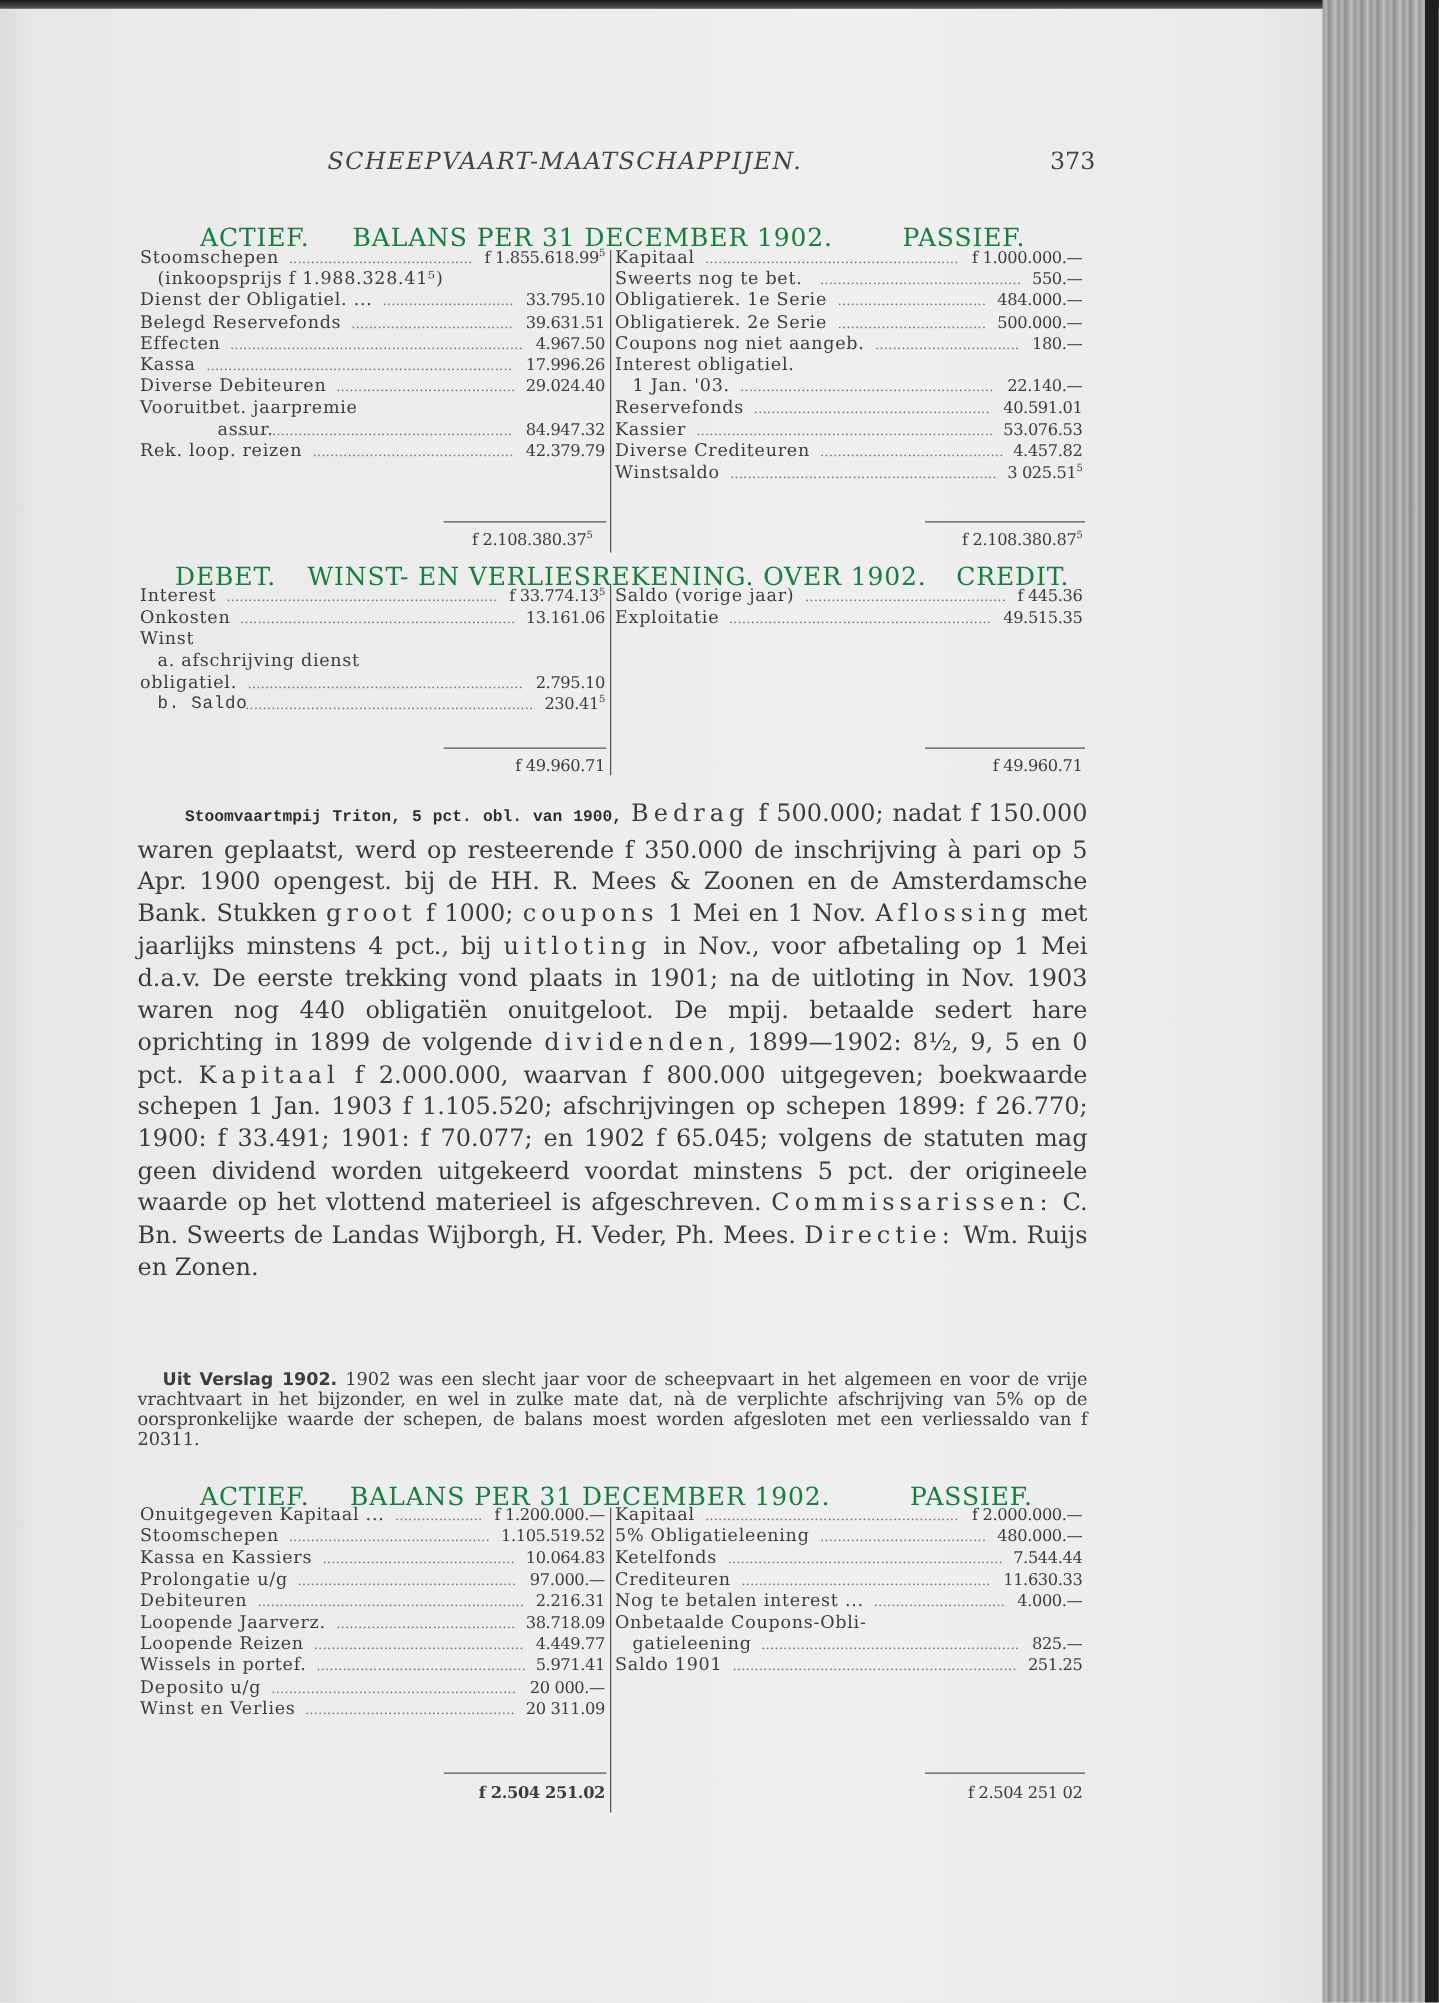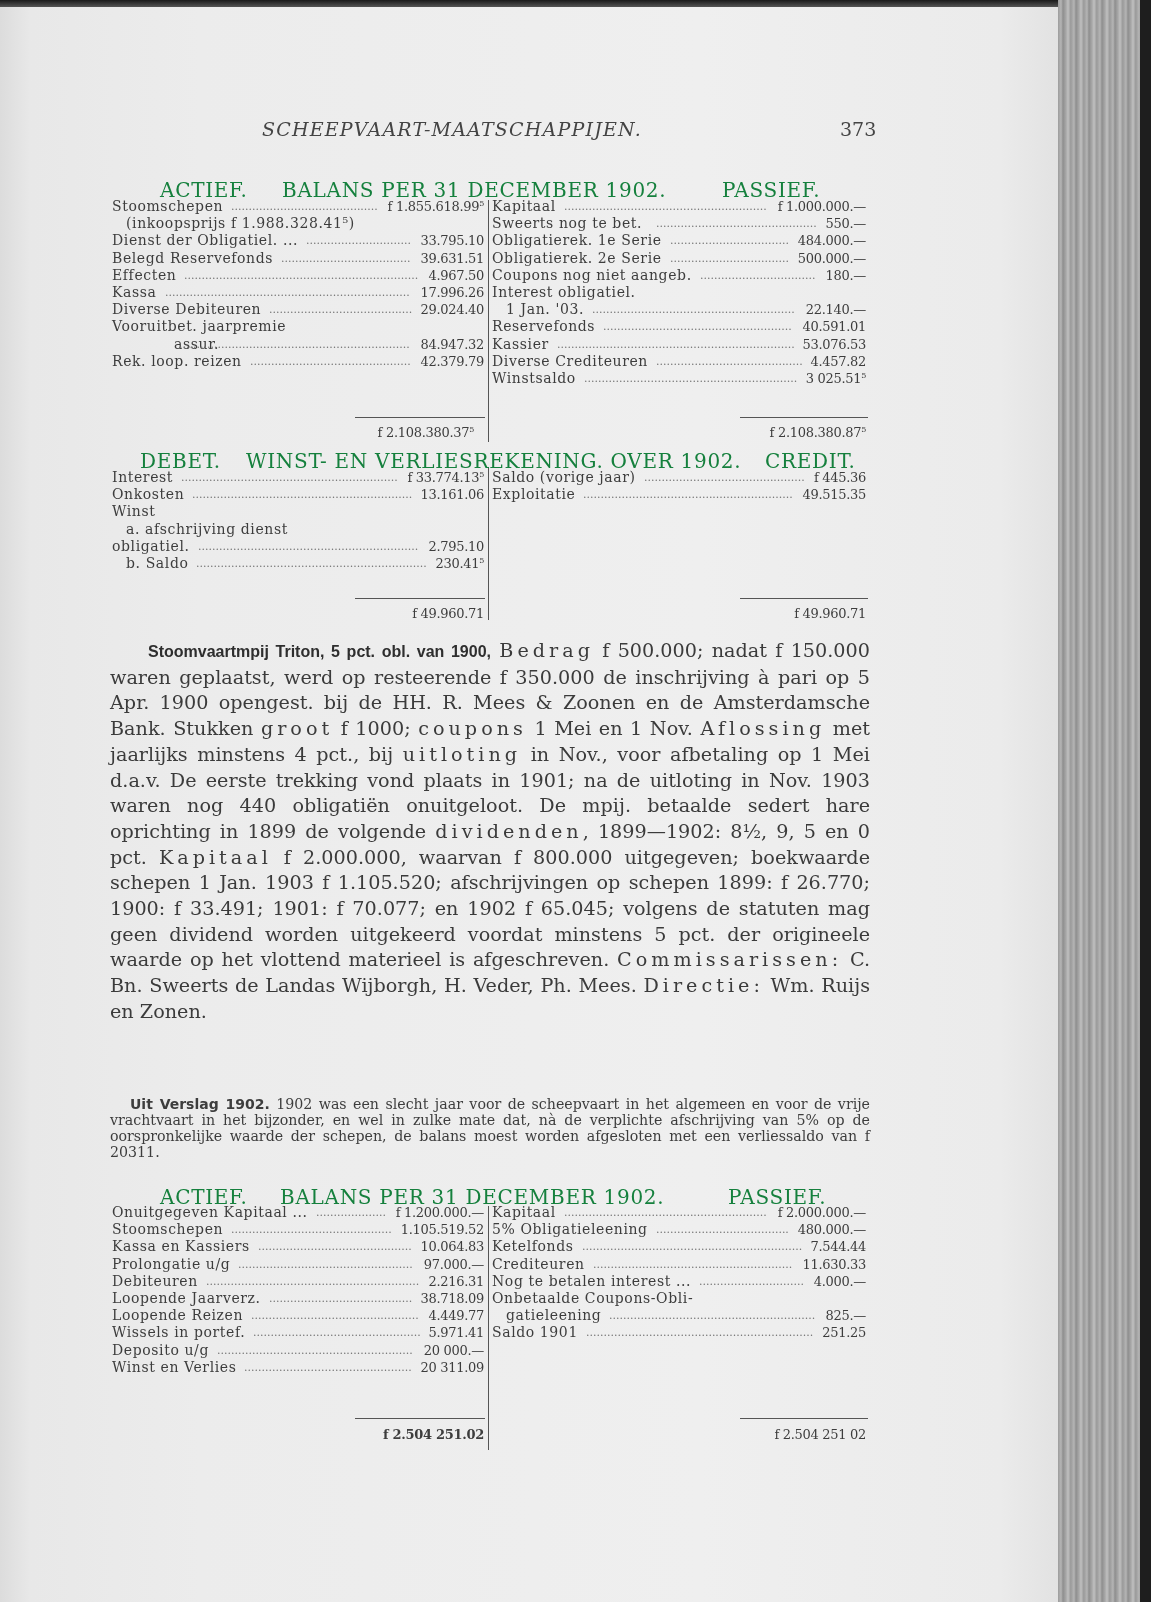--- a/index.html
+++ b/index.html
@@ -26,21 +26,21 @@
   .tbl { position:absolute; font-size:14px; line-height:17.2px; color:#3d3d3d; }
   .row { position:relative; height:17.2px; white-space:nowrap; }
   .lbl { position:absolute; left:0; letter-spacing:0.6px; }
   .val { position:absolute; right:0; text-align:right; letter-spacing:-0.3px; font-size:13px; }
   .dots { color:#777; letter-spacing:0; font-size:11px; }
   .vline { position:absolute; width:1px; background:#555; }
   .hline { position:absolute; height:1px; background:#555; }
   .head { position:absolute; font-size:20px; letter-spacing:0.7px; color:#15803d; white-space:nowrap; }
 
   .para { position:absolute; left:110px; width:760px; font-size:19.2px; line-height:25.7px; text-align:justify; color:#3b3b3b; }
-  .para b.sans { font-family:Liberation Sans, sans-serif; font-weight:bold; font-size:16px; color:#2e2e2e; }
+  .para b.sans { font-family:Liberation Mono, monospace; font-weight:bold; font-size:13px; color:#2e2e2e; }
   .sp { letter-spacing:4px; }
   .small { position:absolute; left:110px; width:760px; font-size:14.2px; line-height:16px; text-align:justify; color:#3d3d3d; }
   .small b.sans { font-family:"DejaVu Sans","Liberation Sans",sans-serif; font-weight:bold; font-size:14px; }
   sup { font-size:8px; vertical-align:super; line-height:0; }
 </style>
 </head>
 <body>
 
 <div class="page"></div>
 <div class="topbar"></div>
@@ -191,21 +191,21 @@
     </div>
     <div class="row">
       <span class="lbl" style="left: 14px;">a. afschrijving dienst</span>
     </div>
     <div class="row">
       <span class="lbl">obligatiel.</span>
       <span class="lbl dots" style="left: 86px; width: 223px; overflow: hidden;">...............................................................</span>
       <span class="val"><span>2.795.10</span></span>
     </div>
     <div class="row">
-      <span class="lbl" style="left: 14px;">b. Saldo</span>
+      <span class="lbl" style="left: 14px; font-family: Liberation Mono, monospace;">b. Saldo</span>
       <span class="lbl dots" style="left: 84px; width: 232px; overflow: hidden;">..................................................................</span>
       <span class="val"><span>230.41</span><sup>5</sup></span>
     </div>
   </div>
 <div class="tbl" id="plc" style="left:492px;top:469px;width:374px;">
     <div class="row">
       <span class="lbl">Saldo (vorige jaar)</span>
       <span class="lbl dots" style="left: 152px; width: 162px; overflow: hidden;">..............................................</span>
       <span class="val"><span>f   445.36</span></span>
     </div>

